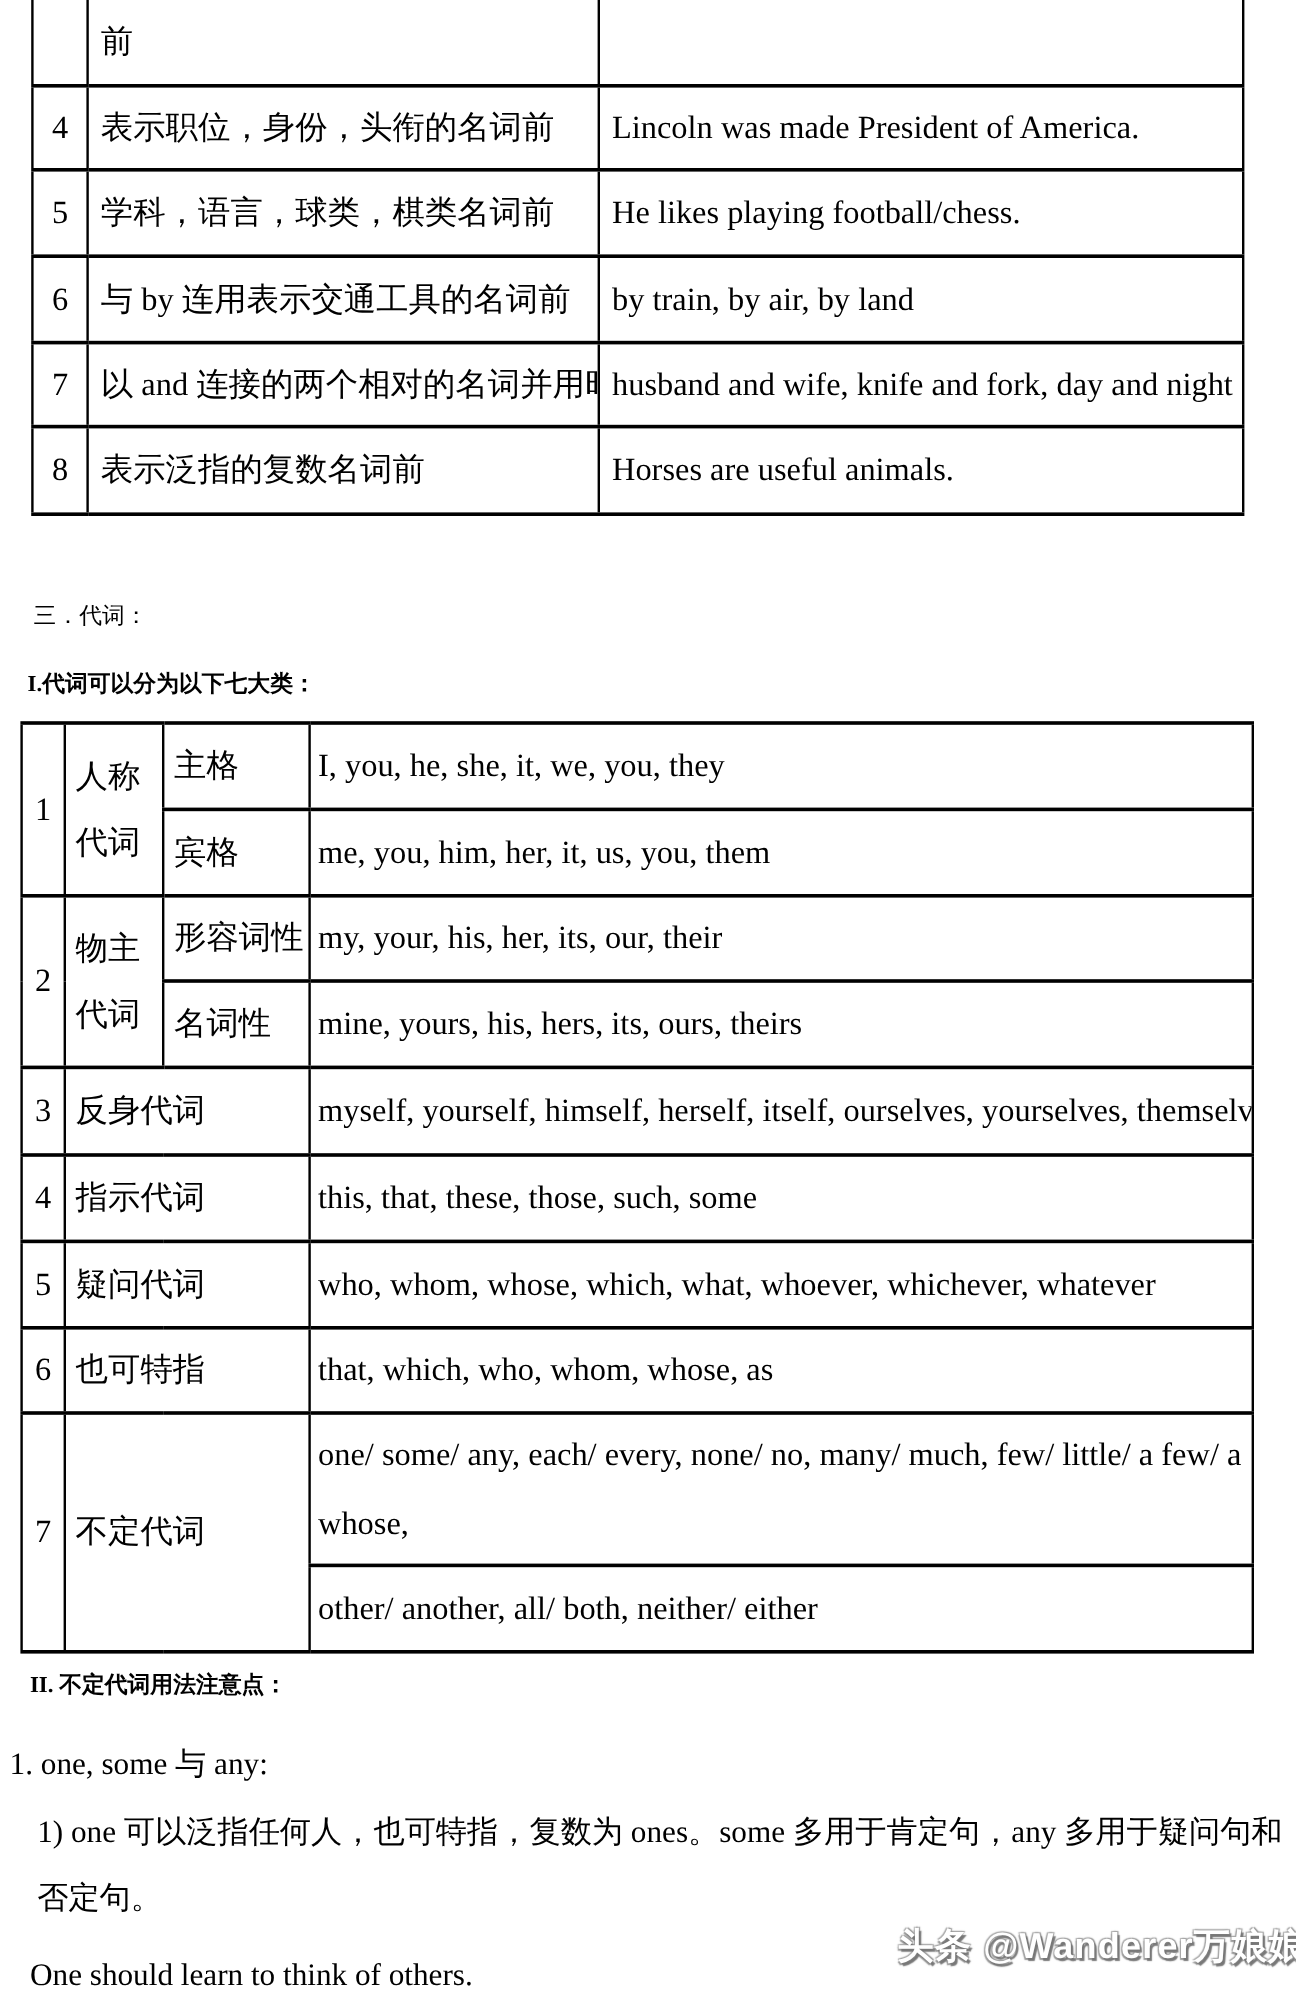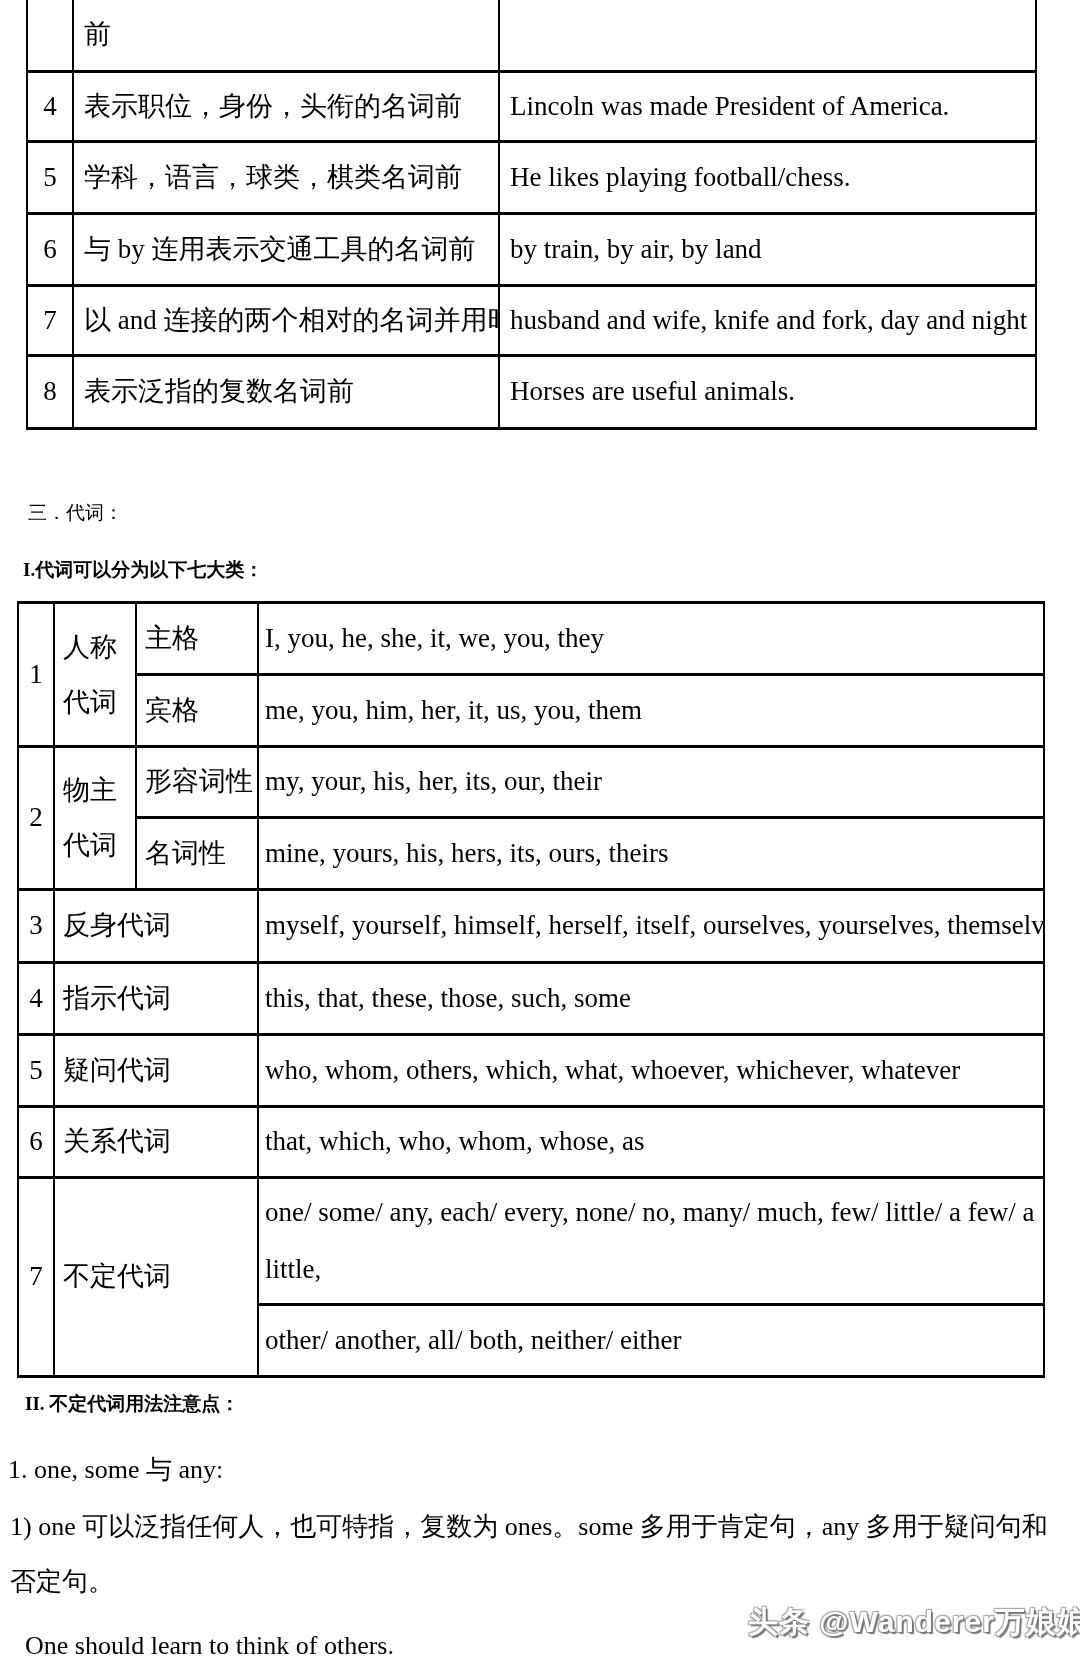--- a/index.html
+++ b/index.html
@@ -142,45 +142,45 @@
       <td class="padC">myself, yourself, himself, herself, itself, ourselves, yourselves, themselves</td>
     </tr>
     <tr style="height:72px">
       <td class="num">4</td>
       <td class="padS" colspan="2">指示代词</td>
       <td class="padC">this, that, these, those, such, some</td>
     </tr>
     <tr style="height:72px">
       <td class="num">5</td>
       <td class="padS" colspan="2">疑问代词</td>
-      <td class="padC">who, whom, others, which, what, whoever, whichever, whatever</td>
+      <td class="padC">who, whom, whose, which, what, whoever, whichever, whatever</td>
     </tr>
     <tr style="height:71px">
       <td class="num">6</td>
-      <td class="padS" colspan="2">关系代词</td>
+      <td class="padS" colspan="2">也可特指</td>
       <td class="padC">that, which, who, whom, whose, as</td>
     </tr>
 
     <tr style="height:127px">
       <td class="num" rowspan="2">7</td>
       <td class="padS" colspan="2" rowspan="2">不定代词</td>
       <td class="padC">
         <div class="cellLines">one/ some/ any, each/ every, none/ no, many/ much, few/ little/ a few/ a</div>
-        <div class="cellLines">little,</div>
+        <div class="cellLines">whose,</div>
       </td>
     </tr>
     <tr style="height:72px">
       <td class="padC">other/ another, all/ both, neither/ either</td>
     </tr>
   </tbody>
     </table>
 
   <div class="abs h-cn bold" style="left:25px;top:1391px;">II. 不定代词用法注意点：</div>
   <div class="abs bodytxt" style="left:8px;top:1452px;">1. one, some 与 any:</div>
-  <div class="abs bodytxt plines" style="left:10px;top:1499px;">
+  <div class="abs bodytxt plines" style="left:31px;top:1499px;">
     <div>1) one 可以泛指任何人，也可特指，复数为 ones。some 多用于肯定句，any 多用于疑问句和</div>
     <div>否定句。</div>
   </div>
   <div class="abs bodytxt" style="left:25px;top:1617px;margin-top:14px;">One should learn to think of others.</div>
 
   <div class="watermark" style="left:748px;top:1602px;">头条 @Wanderer万娘娘</div>
 
 </div>
 
 </body></html>

